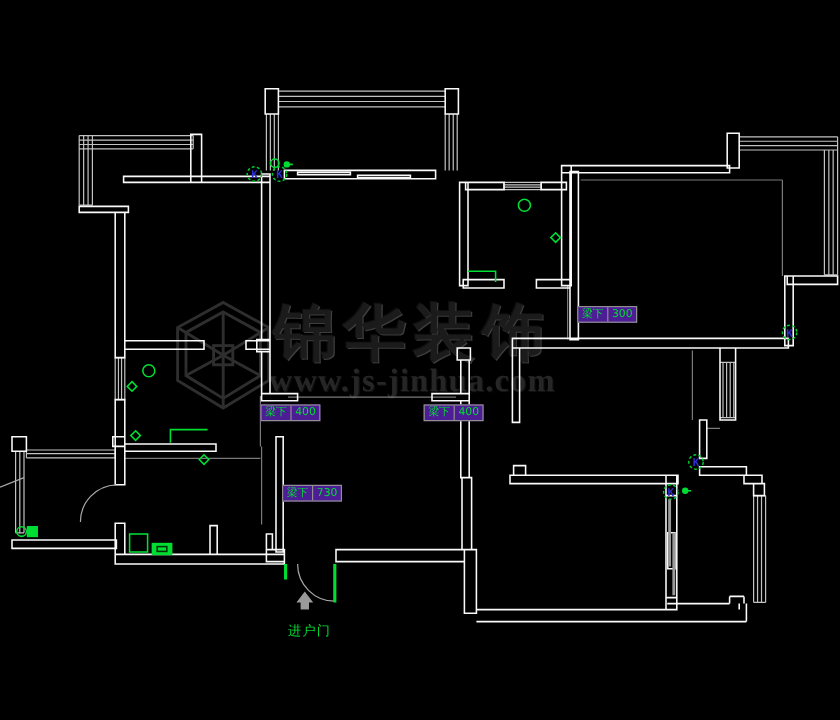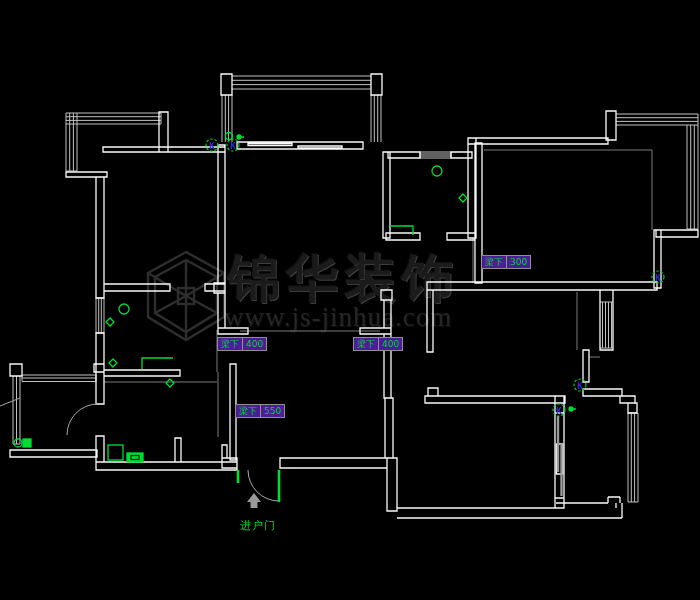--- a/index.html
+++ b/index.html
@@ -5,21 +5,21 @@
   html,body{margin:0;padding:0;background:#000;}
   .stage{position:relative;width:700px;height:600px;background:#000;overflow:hidden;
          font-family:"DejaVu Sans",sans-serif;}
   
   .wm{position:absolute;inset:0;z-index:1;}
   .wm-logo{position:absolute;left:140px;top:248px;}
   .wm-brand{position:absolute;left:228px;top:250px;font-family:"DejaVu Serif","Liberation Serif",serif;
             font-weight:bold;font-size:52px;line-height:56px;letter-spacing:6px;color:#1b1b1b;
             text-shadow:1px 1px 0 #3d3d3d,-1px -1px 0 #0e0e0e;white-space:nowrap;}
   .wm-url{position:absolute;left:224px;top:302px;font-family:"Liberation Serif","DejaVu Serif",serif;
-          font-weight:normal;font-size:27px;letter-spacing:1px;color:#262626;
+          font-weight:bold;font-size:27px;letter-spacing:1px;color:#262626;
           text-shadow:1px 1px 0 #111;white-space:nowrap;}
   
   svg.plan{position:absolute;left:0;top:0;z-index:2;}
   #k-symbols circle{fill:none;stroke:#00cc33;stroke-width:1.2;stroke-dasharray:2.5 1.8;}
   #k-symbols text{fill:#2d2dd0;font:bold 9px "DejaVu Sans Mono",monospace;text-anchor:middle;}
   
   .labels{position:absolute;inset:0;z-index:3;}
   .beam-label{position:absolute;display:inline-flex;background:#4c1d95;border:1px solid #8f8f8f;
               color:#00dd33;font-size:9px;line-height:12px;white-space:nowrap;}
   .beam-label .cell{padding:0 3px;}
@@ -168,18 +168,18 @@
         <div class="beam-label" style="left: 217px; top: 337px;">
           <span class="cell pfx">梁下</span>
           <span class="cell val">400</span>
         </div>
         <div class="beam-label" style="left: 353px; top: 337px;">
           <span class="cell pfx">梁下</span>
           <span class="cell val">400</span>
         </div>
         <div class="beam-label" style="left: 235px; top: 404px;">
           <span class="cell pfx">梁下</span>
-          <span class="cell val">550</span>
+          <span class="cell val">730</span>
         </div>
       </div>
     <div class="entry-label">进户门</div>
   </div>
 </div>
 
 </body></html>

